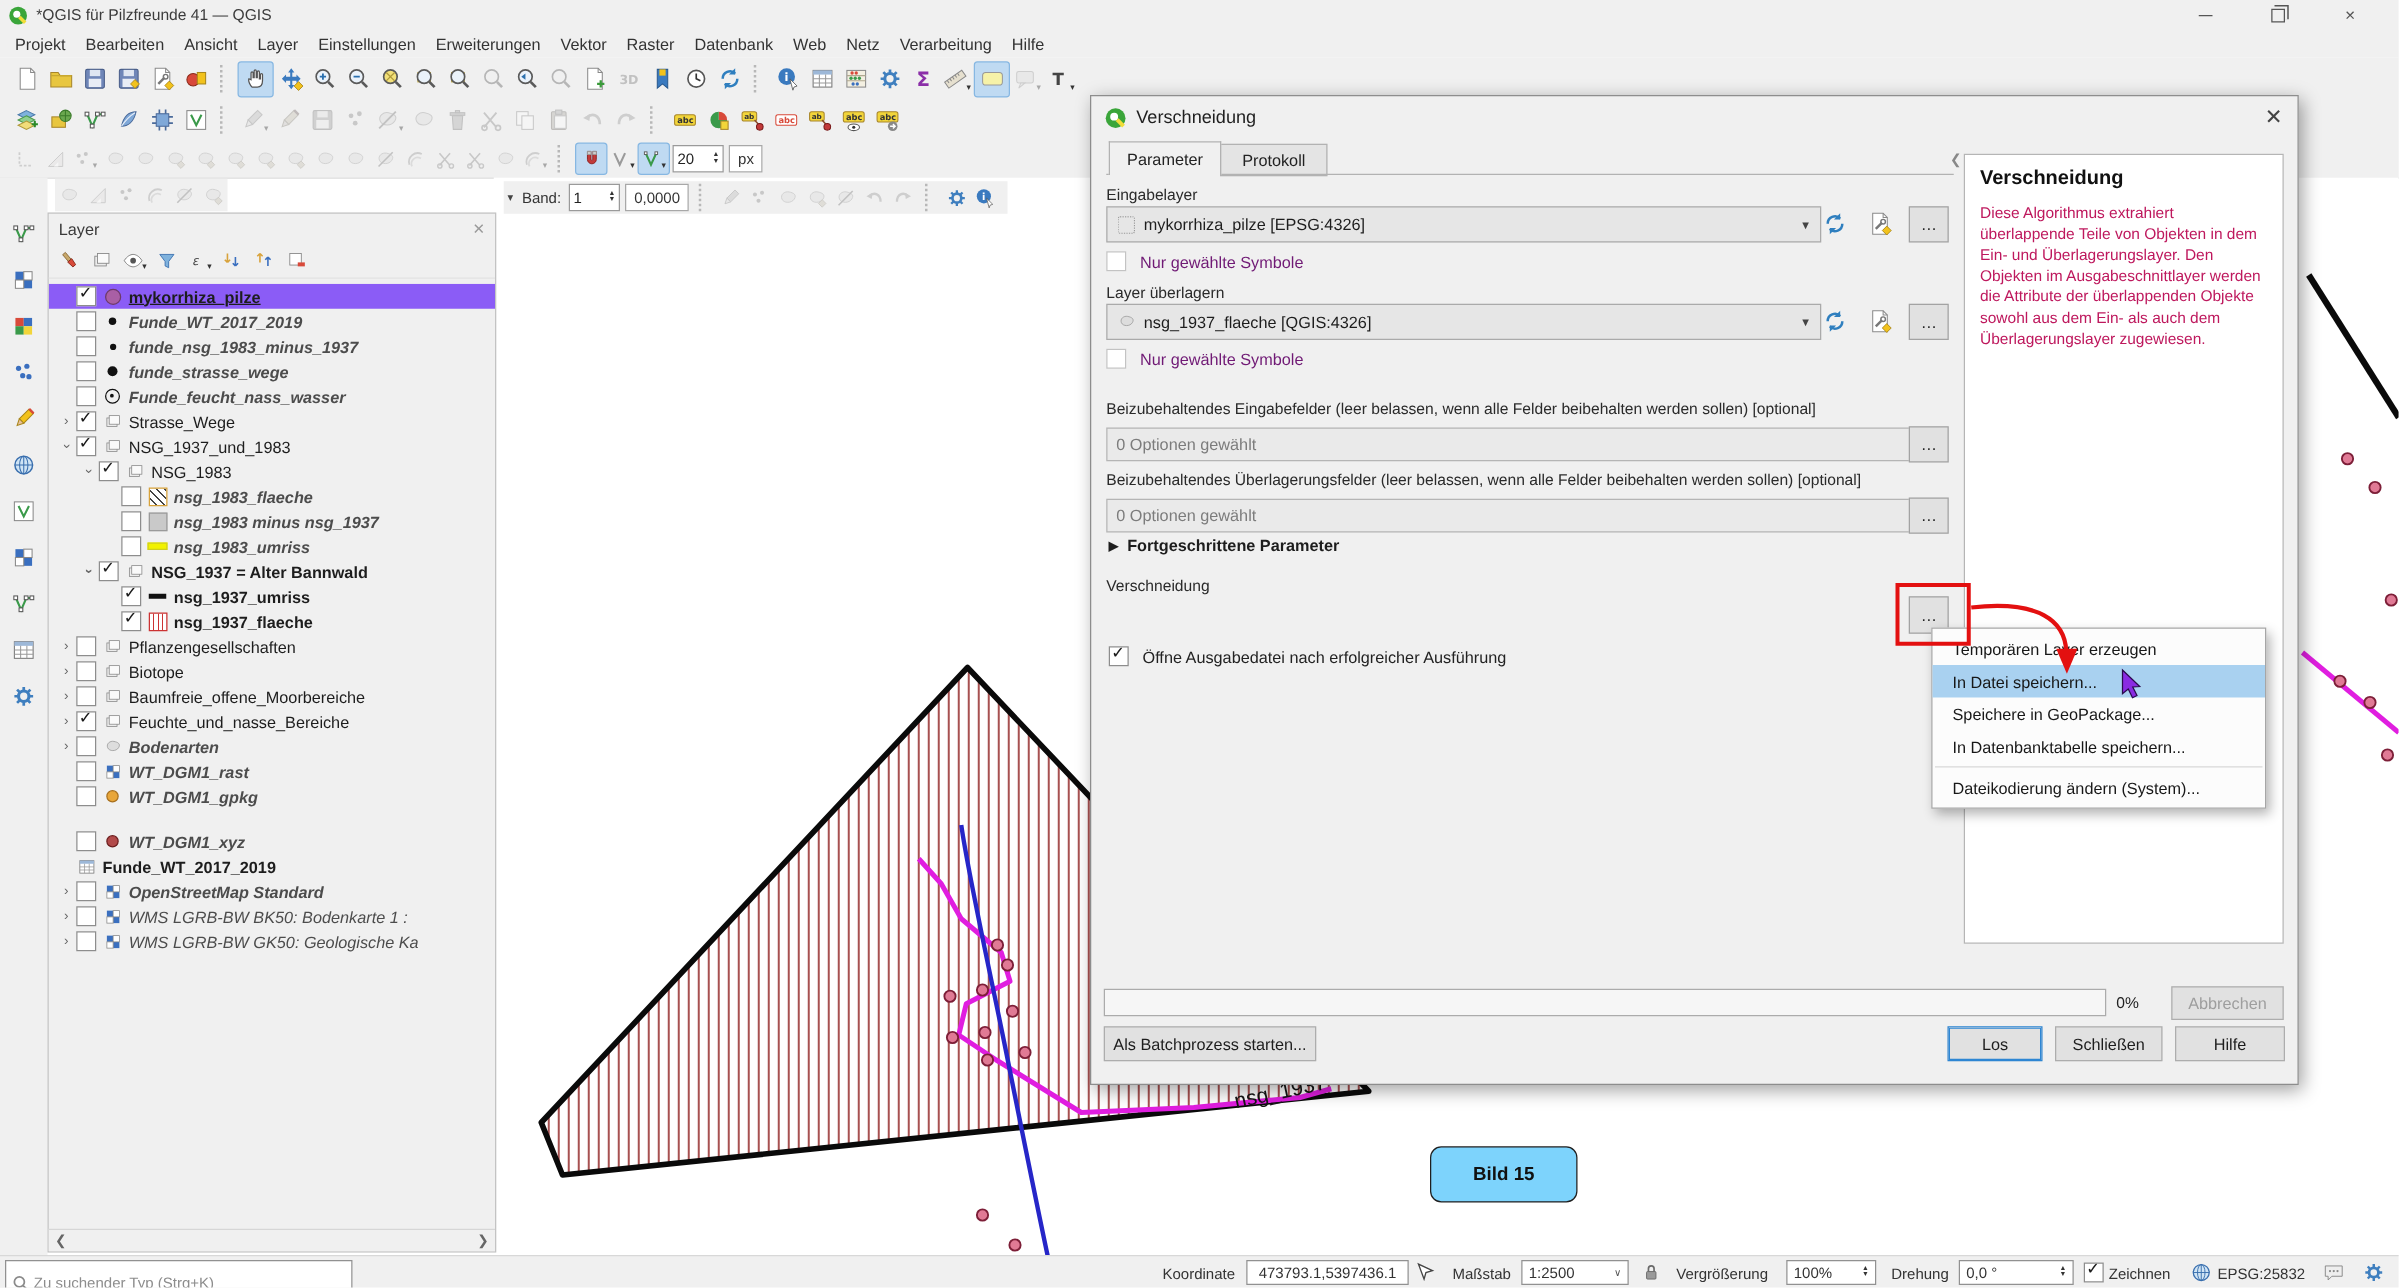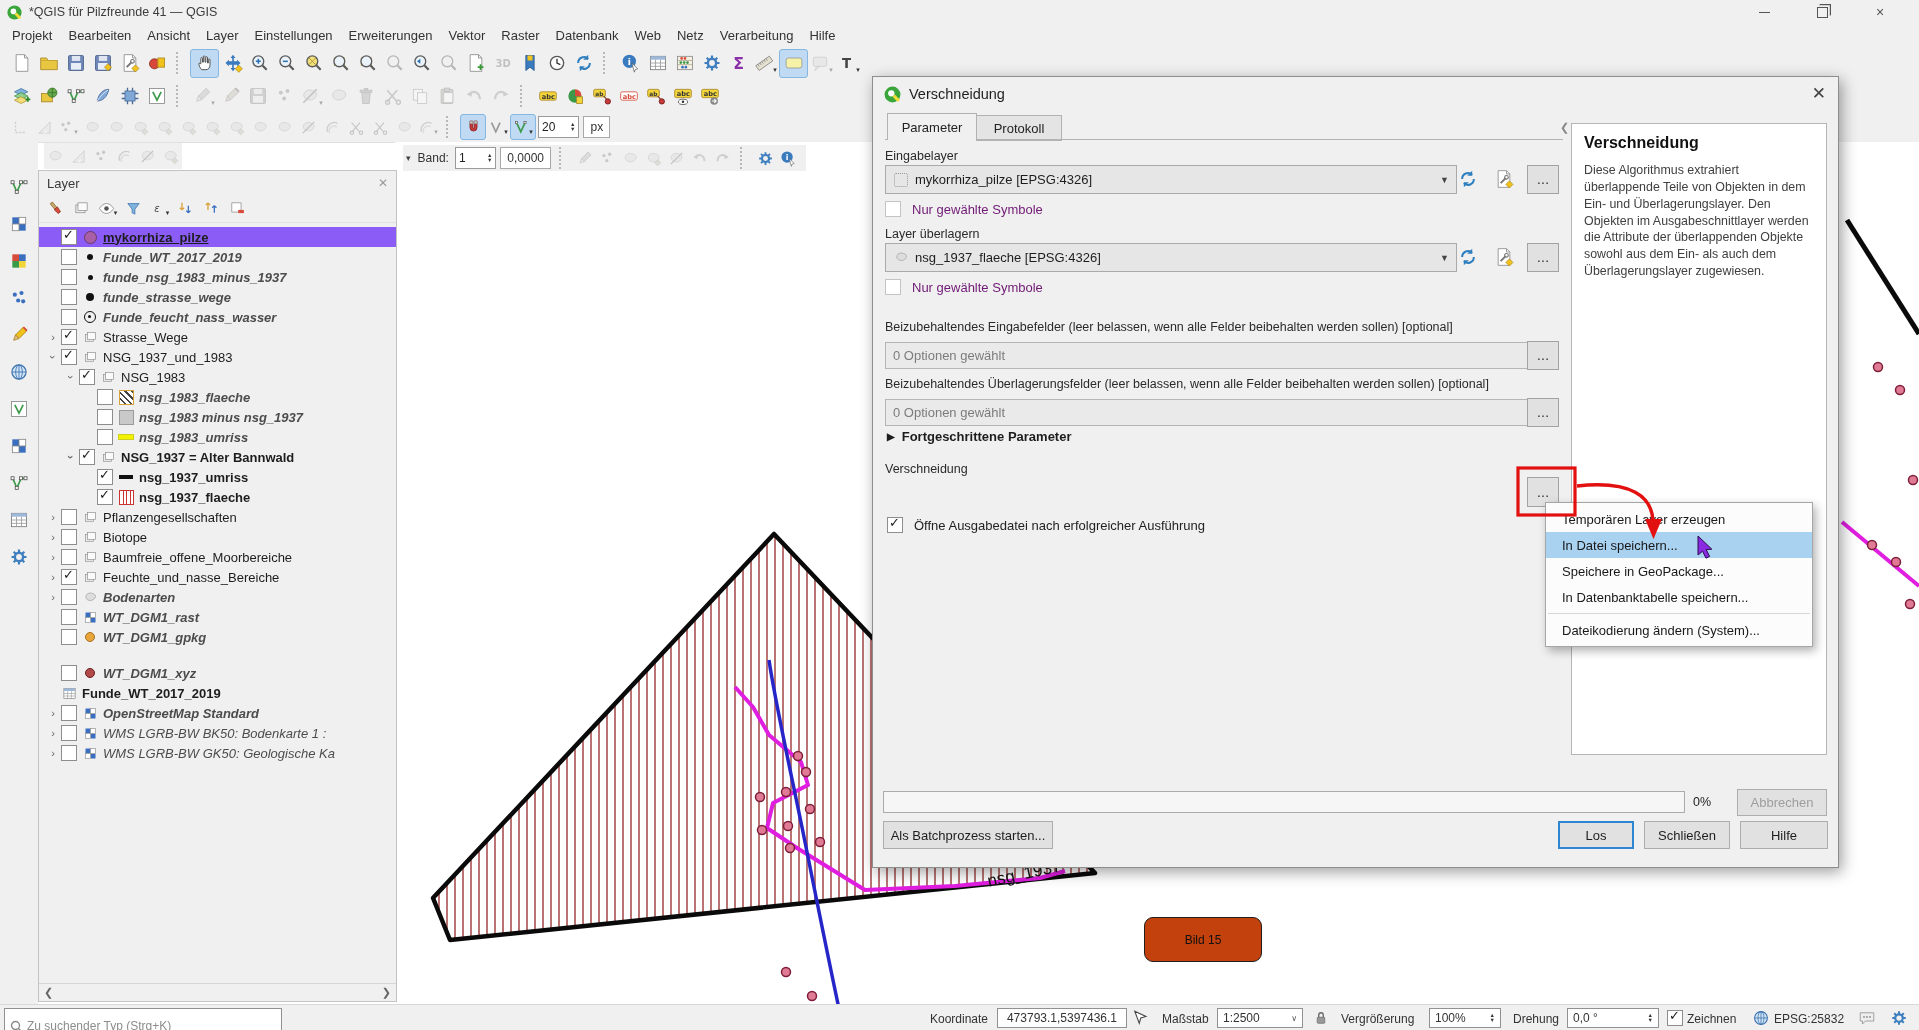--- a/index.html
+++ b/index.html
@@ -74,21 +74,21 @@
   .lbl.b{font-weight:bold}
   .lbl.i{font-style:italic;color:#4c4c4c}
   .lbl.u{text-decoration:underline}
   .lp-hscroll{position:absolute;left:0;right:0;bottom:0;height:17px;border-top:1px solid #d6d6d6;background:#f0f0f0;display:flex;align-items:center;justify-content:space-between;padding:0 5px;font-size:11px;color:#666}
   
   #map{position:absolute;left:395px;top:142px;width:1524px;height:862px;background:#fff}
   #mapsvg{position:absolute;left:0;top:0}
   #bandbar{position:absolute;left:8px;top:3px;height:26px;display:flex;align-items:center;z-index:4;background:#f0f0f0;padding-right:6px}
   #bandbar .ig{width:17px;height:17px}#bandbar .tbtn{width:23px;height:23px}
   #nsg-label{position:absolute;left:592px;top:722px;transform:rotate(-12deg);font-size:17px;color:#151515}
-  #bild-badge{position:absolute;left:749px;top:775px;width:116px;height:43px;background:#c2410c;border:1.6px solid #1f1f1f;border-radius:9px;display:flex;align-items:center;justify-content:center;font-weight:normal;font-size:12px;color:#111}
+  #bild-badge{position:absolute;left:749px;top:775px;width:116px;height:43px;background:#7dd3fc;border:1.6px solid #1f1f1f;border-radius:9px;display:flex;align-items:center;justify-content:center;font-weight:bold;font-size:15px;color:#111}
   
   #dialog{position:absolute;left:872px;top:76px;width:965px;height:790px;background:#f0f0f0;border:1px solid #8d8d8d;box-shadow:3px 4px 14px rgba(0,0,0,.38);z-index:40}
   .dlg-title{position:absolute;left:0;top:0;right:0;height:34px;display:flex;align-items:center;padding-left:10px}
   .dlg-title .qlogo{width:19px;height:19px;margin-right:7px}
   .dlg-title-text{font-size:14.5px;color:#1f1f1f}
   .dlg-close{position:absolute;right:12px;top:6px;font-size:17px;color:#444}
   .tab{position:absolute;height:26px;display:flex;align-items:center;justify-content:center;font-size:13px;border:1px solid #b2b2b2}
   #tab-param{left:14px;top:36px;width:88px;background:#f0f0f0;border-bottom:none;z-index:2}
   #tab-proto{left:103px;top:38px;width:84px;height:24px;background:#e4e4e4}
   .tabline{position:absolute;left:12px;top:62px;width:678px;border-top:1px solid #b2b2b2}
@@ -100,21 +100,21 @@
   .dotsbtn{position:absolute;width:30px;height:27px;background:#e1e1e1;border:1px solid #a3a3a3;display:flex;align-items:center;justify-content:center;font-size:13px;color:#222}
   .dfield{position:absolute;height:25px;background:#eaeaea;border:1px solid #b5b5b5;color:#7c7c7c;font-size:13px;display:flex;align-items:center;padding:0 7px}
   .dfield.white{background:#fff;color:#8b8b8b;height:27px}
   .dcheck{position:absolute;display:flex;align-items:center;gap:6px;font-size:13px}
   .dcheck.dis{color:#701a75}
   .dcheck.dis .cb{border-color:#c3c3c3}
   .adv{position:absolute;font-size:13px;font-weight:bold;color:#1d1d1d;display:flex;align-items:center;gap:7px}
   .adv .tri{font-size:10px}
   .info{position:absolute;left:698px;top:46px;width:256px;height:632px;background:#fff;border:1px solid #b5b5b5;padding:8px 12px;box-sizing:border-box;overflow:hidden}
   .info h2{margin:2px 0 10px 0;font-size:16px;color:#111}
-  .info p{margin:0;font-size:12.4px;line-height:1.36;color:#404040}
+  .info p{margin:0;font-size:12.4px;line-height:1.36;color:#be185d}
   .collapser{position:absolute;left:687px;top:44px;font-size:11px;color:#888}
   .progress{position:absolute;left:10px;top:714px;width:800px;height:20px;border:1px solid #ababab;background:#f6f6f6}
   .pct{position:absolute;left:820px;top:718px;font-size:12.5px;color:#222}
   .dbtn{position:absolute;height:25px;background:#e1e1e1;border:1px solid #adadad;display:flex;align-items:center;justify-content:center;font-size:13px;color:#1d1d1d}
   .dbtn.disb{color:#9e9e9e}
   .dbtn.focus{border:1px solid #2e86d3;box-shadow:inset 0 0 0 1px #2e86d3}
   #btn-cancel{left:864px;top:712px;width:88px}
   #btn-batch{left:10px;top:744px;width:168px;height:26px}
   #btn-run{left:685px;top:744px;width:74px;height:26px}
   #btn-close2{left:771px;top:744px;width:84px;height:26px}
@@ -1446,21 +1446,21 @@
       <span>Nur gewählte Symbole</span>
     </div>
 
   <div class="dlabel" style="left:12px;top:150px">Layer überlagern</div>
   <div class="combo" style="left:12px;top:166px;width:556px">
     <span class="sym">
         <svg class="ig">
           <use href="#s-blob"></use>
         </svg>
       </span>
-    <span>nsg_1937_flaeche [EPSG:4326]</span>
+    <span>nsg_1937_flaeche [QGIS:4326]</span>
     <span class="carr">▼</span>
   </div>
   <span class="sideicon" style="left:580px;top:166px">
       <svg class="ig">
         <use href="#s-refresh"></use>
       </svg>
     </span>
   <span class="sideicon" style="left:616px;top:166px">
       <svg class="ig">
         <use href="#s-docwrench"></use>

